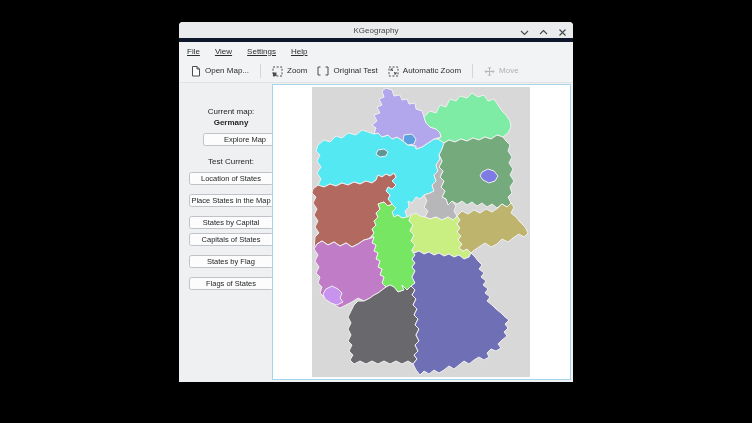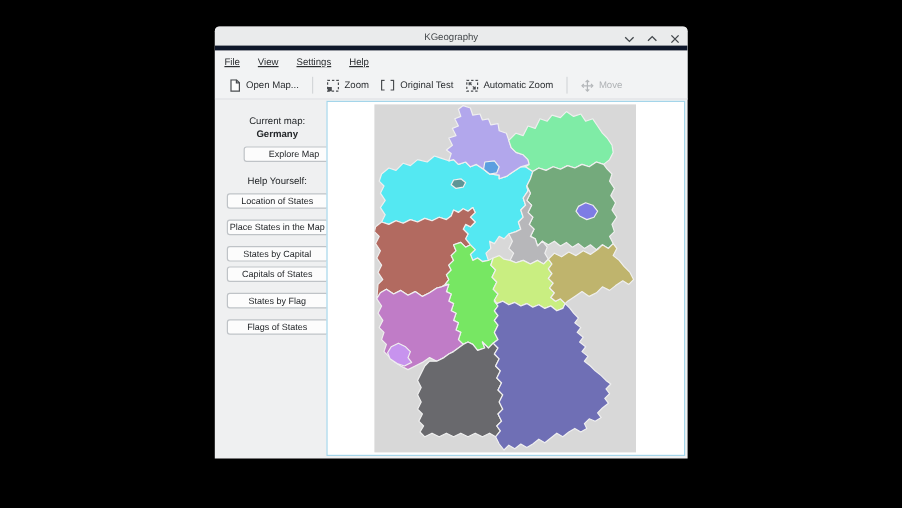--- a/index.html
+++ b/index.html
@@ -13,21 +13,21 @@
   .win-controls{position:absolute;right:6px;top:0;height:20px;display:flex;align-items:center;gap:9px;}
   .win-btn{width:10px;height:10px;display:flex;align-items:center;justify-content:center;cursor:default;}
   .menubar{height:18px;display:flex;align-items:center;padding-left:7px;gap:13px;background:#f2f3f4;}
   .menu-item{font-size:8px;color:#2b2e31;padding:2px 1px;text-decoration:underline;}
   .toolbar{height:23px;display:flex;align-items:center;background:#f2f3f4;border-bottom:1px solid #e0e2e4;padding-left:7px;}
   .tb-item{display:flex;gap:4px;padding:3px 5px;border-radius:2px;}
   .tb-label{font-size:8px;color:#2b2e31;white-space:nowrap;}
   .tb-item.disabled .tb-label{color:#aeb1b4;}
   .tb-sep{width:1px;height:14px;background:#d4d7d9;margin:0 6px;}
   .content{position:absolute;left:0;top:62px;right:0;bottom:0;}
-  .sidebar{position:absolute;left:0;top:5px;width:104px;height:100%;display:flex;flex-direction:column;align-items:center;}
+  .sidebar{position:absolute;left:0;top:16px;width:104px;height:100%;display:flex;flex-direction:column;align-items:center;}
   .side-label{font-size:8px;color:#232629;text-align:center;}
   .side-label.bold{font-weight:bold;}
   .btn{width:85px;height:13px;background:#fcfcfc;border:1px solid #bfc3c7;border-radius:2.5px;
     font-size:7.5px;color:#232629;display:flex;align-items:center;justify-content:center;
     white-space:nowrap;font-family:"Liberation Sans",sans-serif;padding:0;}
   .map-panel{position:absolute;left:93px;top:0;width:299px;height:296px;background:#ffffff;
     border:1px solid #a4d5ea;overflow:hidden;}
   .map-image{position:absolute;left:39px;top:2px;width:218px;height:290px;background:#d8d8d8;}
   svg{display:block;}
 </style>
@@ -112,21 +112,21 @@
       <span class="tb-label">Move</span>
     </div>
   </div>
 
   <div class="content">
 
     <div class="sidebar">
       <div class="side-label" style="margin-top:7px;">Current map:</div>
       <div class="side-label bold" style="margin-top:2px;">Germany</div>
       <button class="btn" style="margin-top:6px;margin-left:28px;">Explore Map</button>
-      <div class="side-label" style="margin-top:11px;">Help Yourself:</div>
+      <div class="side-label" style="margin-top:11px;">Test Current:</div>
       <button class="btn" style="margin-top:6px;">Location of States</button>
       <button class="btn" style="margin-top:9px;">Place States in the Map</button>
       <button class="btn" style="margin-top:9px;">States by Capital</button>
       <button class="btn" style="margin-top:4px;">Capitals of States</button>
       <button class="btn" style="margin-top:9px;">States by Flag</button>
       <button class="btn" style="margin-top:9px;">Flags of States</button>
     </div>
 
     <div class="map-panel">
       <div class="map-image">

